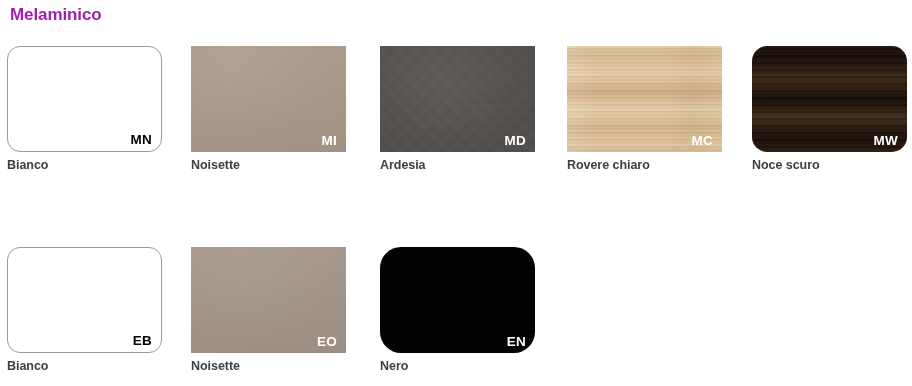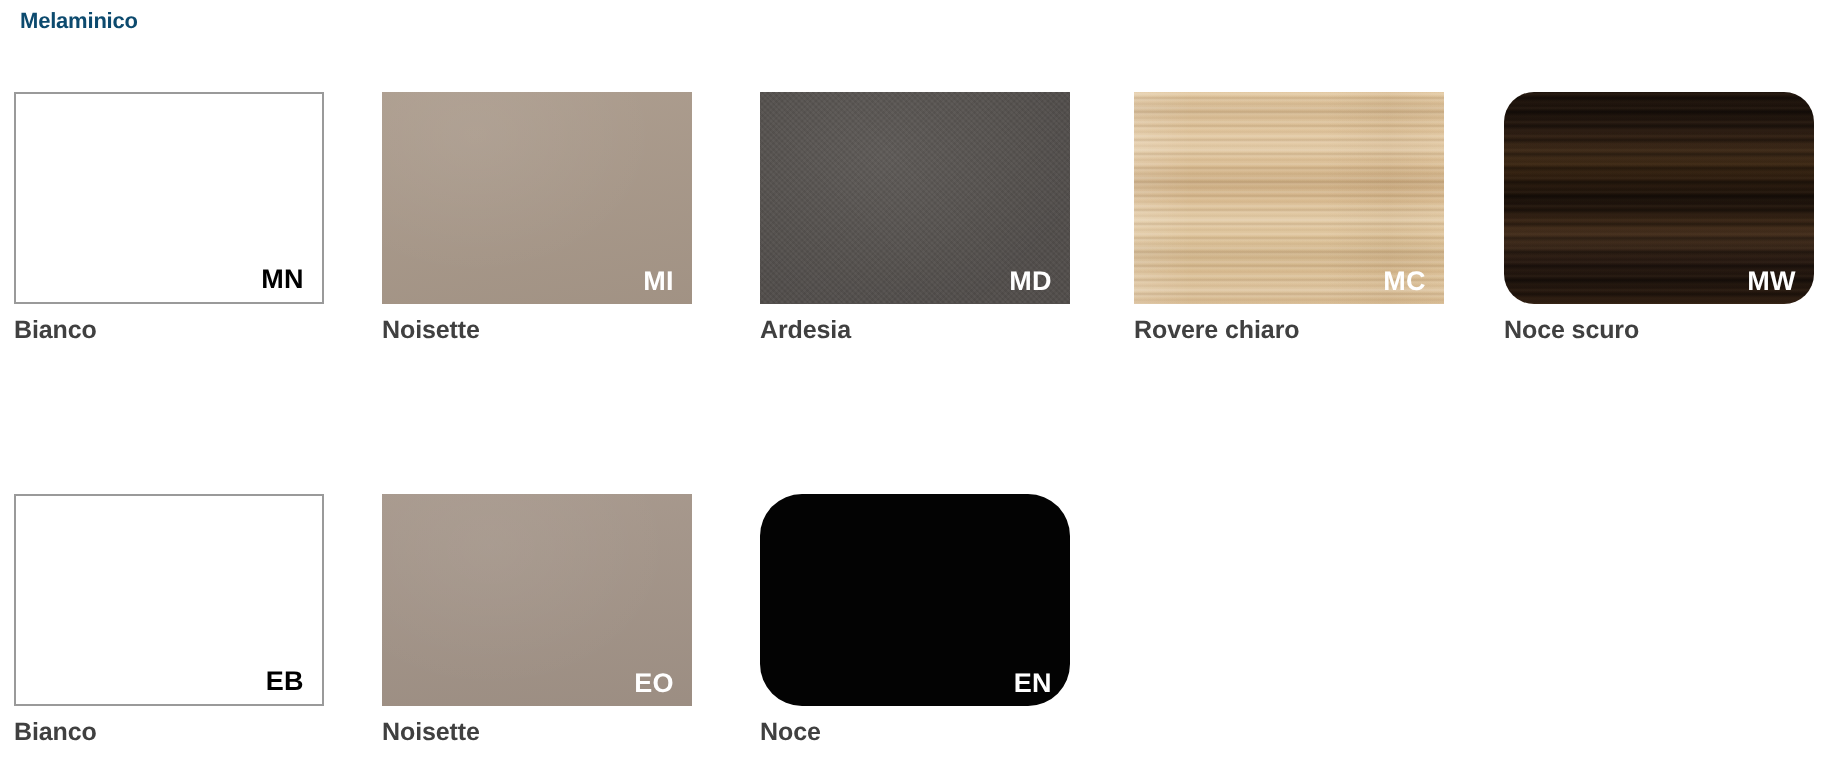--- a/index.html
+++ b/index.html
@@ -20,24 +20,24 @@
 
   .page {
     position: relative;
     width: 912px;
     height: 386px;
   }
 
   .section-heading {
     position: absolute;
     left: 10px;
-    font-size: 11px;
+    font-size: 17px;
     font-weight: bold;
     letter-spacing: -0.1px;
-    color: #0c4a6e;
+    color: #a21caf;
     white-space: nowrap;
   }
   .section-heading.s1 { top: 5px; }
   .section-heading.s2 { top: 198px; }
 
   .swatch-row {
     position: absolute;
     left: 0;
     width: 912px;
   }
@@ -107,20 +107,21 @@
       repeating-linear-gradient(-45deg, rgba(255,255,255,0.018) 0 1px, rgba(0,0,0,0.018) 1px 2px),
       radial-gradient(ellipse at 40% 30%, rgba(255,255,255,0.05), rgba(0,0,0,0.05) 75%);
     padding-left: 28px;
   }
   .fill-nero {
     background: #030303;
     border-radius: 21px;
   }
   .fill-bianco {
     background: #ffffff;
+    border-radius: 13px;
   }
 
   
   .fill-rovere {
     background: #dcc096;
     background-image:
       repeating-linear-gradient(
         to bottom,
         rgba(255,255,255,0.00) 0px,
         rgba(255,255,255,0.16) 1px,
@@ -240,18 +241,18 @@
       <div class="swatch fill-noisette-eo">
         <span class="swatch-code light">EO</span>
       </div>
       <div class="swatch-label">Noisette</div>
     </div>
 
     <div class="swatch-cell" style="left:380px;">
       <div class="swatch fill-nero">
         <span class="swatch-code light">EN</span>
       </div>
-      <div class="swatch-label">Noce</div>
+      <div class="swatch-label">Nero</div>
     </div>
 
   </div>
 
 </div>
 
 </body></html>

